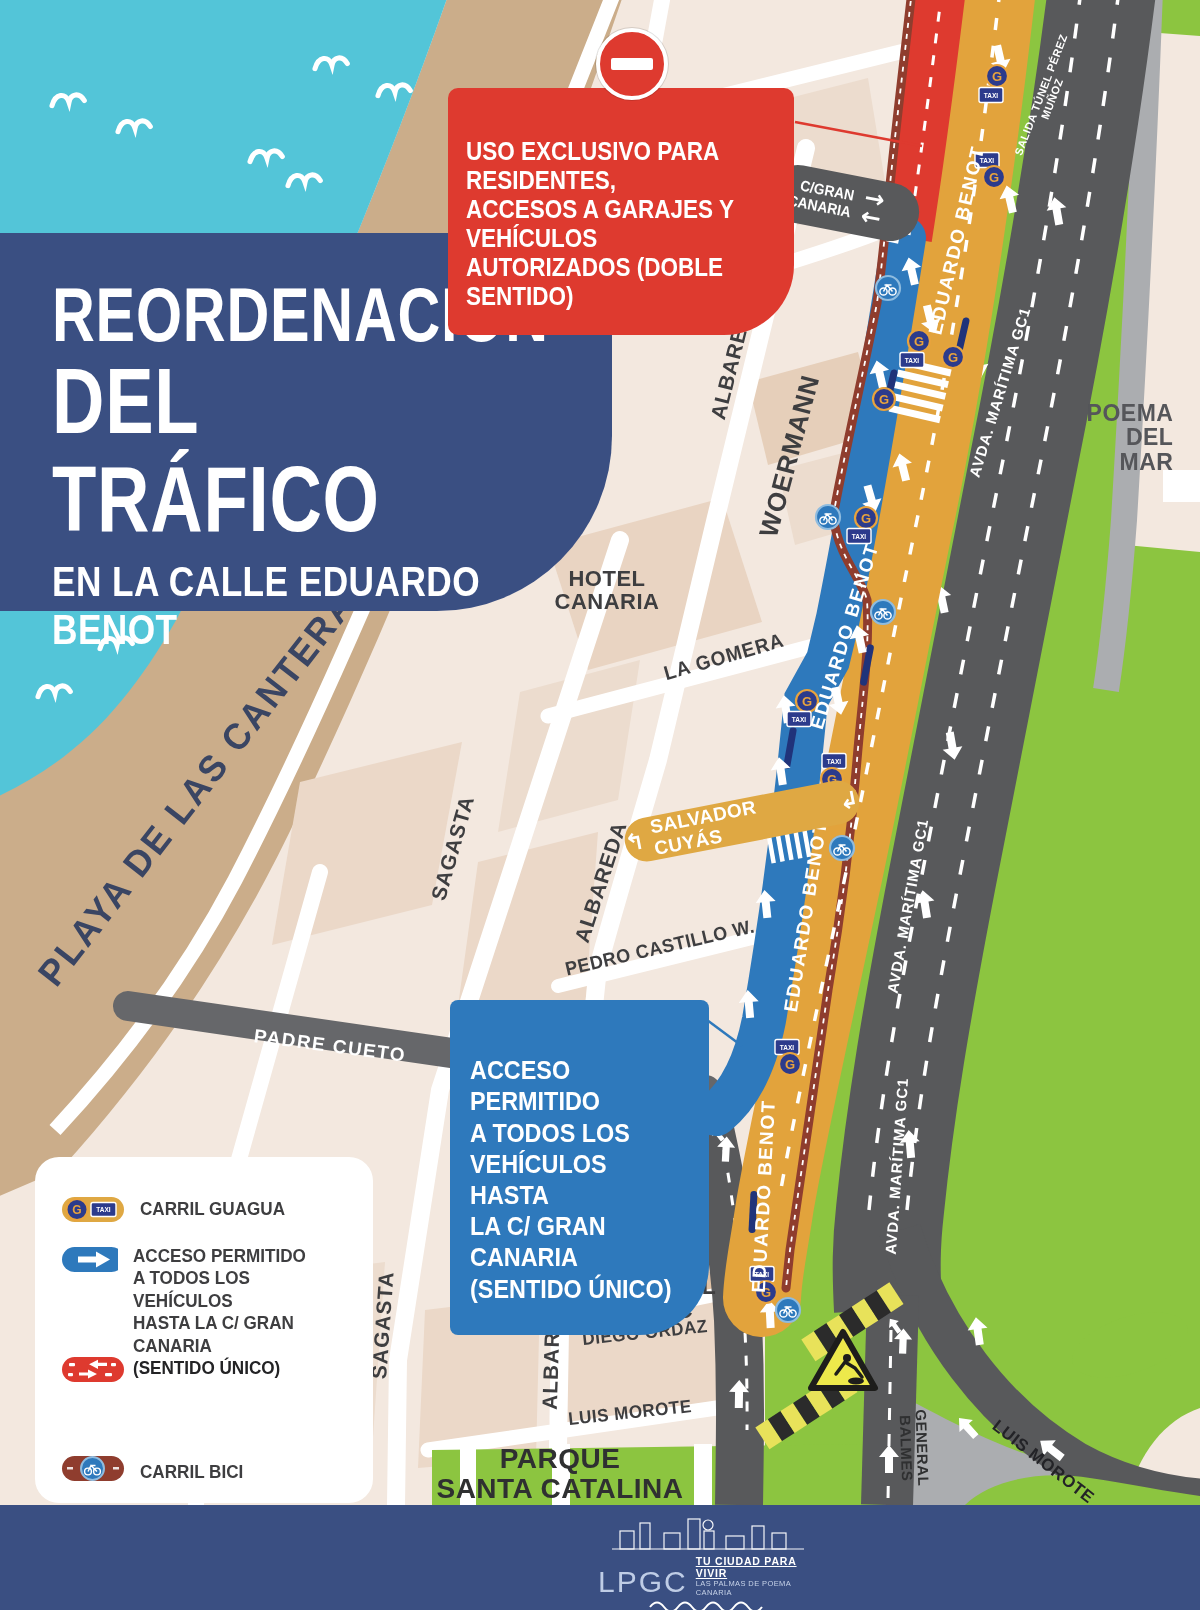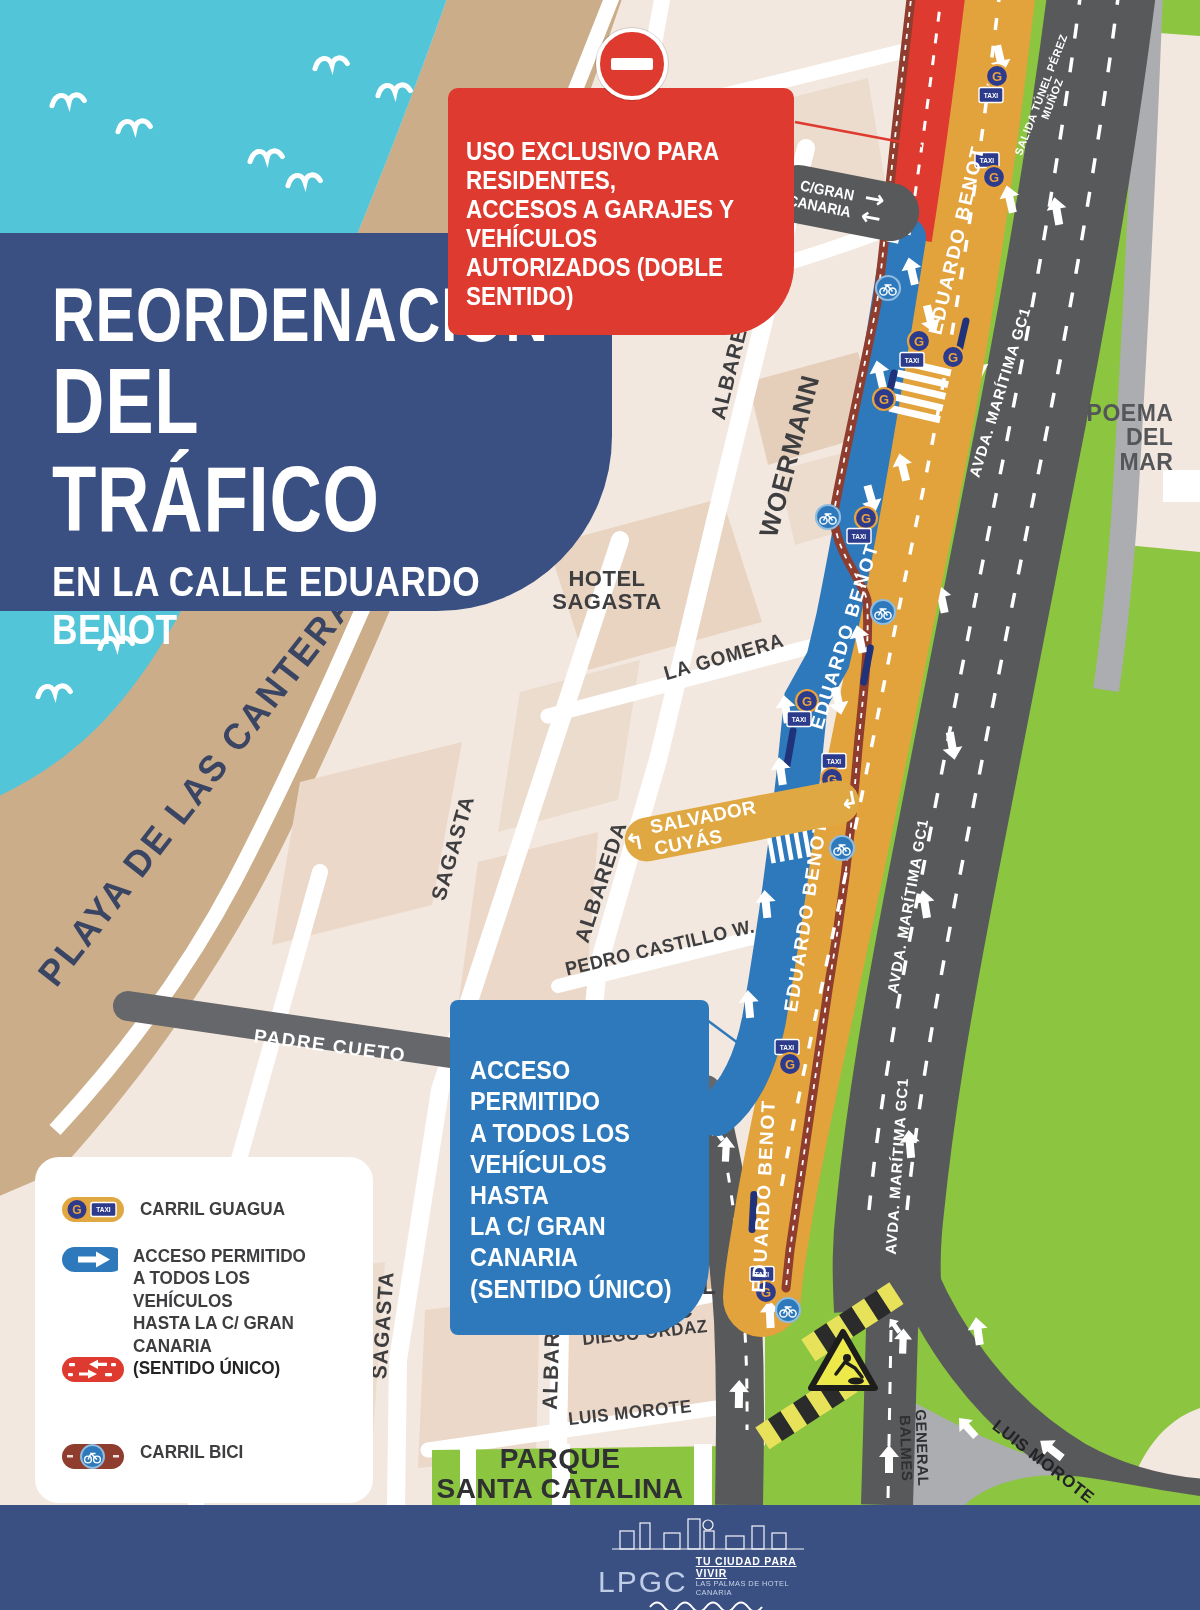--- a/index.html
+++ b/index.html
@@ -311,21 +311,21 @@
   </g>
 
   <path d="M795,122 L922,146" stroke="#DE3A2F" stroke-width="2.5" fill="none"></path>
   <path d="M707,1020 L742,1046" stroke="#2E79BC" stroke-width="2.5" fill="none"></path>
 </svg>
 
 <div class="lbl" style="left:205px;top:778px;transform:translate(-50%,-50%) rotate(-52deg) scale(.95,1);font-size:37px;color:#3A4563;letter-spacing:3px;">PLAYA DE LAS CANTERAS</div>
 <div class="lbl" style="left:1130px;top:438px;transform:translate(-50%,-50%);font-size:23px;color:#55565A;text-align:right;">POEMA
 DEL MAR</div>
 <div class="lbl" style="left:607px;top:590px;transform:translate(-50%,-50%);font-size:22px;">HOTEL
-SAGASTA</div>
+CANARIA</div>
 <div class="lbl" style="left:724px;top:657px;transform:translate(-50%,-50%) rotate(-16deg) scale(.95,1);font-size:20px;letter-spacing:1px;">LA GOMERA</div>
 <div class="lbl" style="left:733px;top:358px;transform:translate(-50%,-50%) rotate(-76deg);font-size:21px;letter-spacing:1px;">ALBAREDA</div>
 <div class="lbl" style="left:601px;top:882px;transform:translate(-50%,-50%) rotate(-72deg);font-size:21px;letter-spacing:1px;">ALBAREDA</div>
 <div class="lbl" style="left:552px;top:1347px;transform:translate(-50%,-50%) rotate(-88deg);font-size:21px;letter-spacing:1px;">ALBAREDA</div>
 <div class="lbl" style="left:453px;top:848px;transform:translate(-50%,-50%) rotate(-74deg);font-size:21px;letter-spacing:1px;">SAGASTA</div>
 <div class="lbl" style="left:383px;top:1325px;transform:translate(-50%,-50%) rotate(-86deg);font-size:21px;letter-spacing:1px;">SAGASTA</div>
 <div class="lbl" style="left:790px;top:456px;transform:translate(-50%,-50%) rotate(-75deg);font-size:26px;letter-spacing:1px;">WOERMANN</div>
 <div class="lbl" style="left:660px;top:948px;transform:translate(-50%,-50%) rotate(-13deg) scale(.95,1);font-size:19px;">PEDRO CASTILLO W.</div>
 <div class="lbl" style="left:614px;top:1228px;transform:translate(-50%,-50%) rotate(-9deg) scale(.95,1);font-size:17px;">ALFREDO L. JONES</div>
 <div class="lbl" style="left:640px;top:1196px;transform:translate(-50%,-50%) rotate(-2deg);font-size:26px;">BBVA</div>
@@ -414,21 +414,21 @@
       <g fill="#fff">
         <rect x="8" y="8" width="6" height="3.2" rx="1"></rect>
         <path d="M46,7.7 h-9 v-3 l-9,4.6 9,4.6 v-3 h9 z"></path>
         <rect x="50" y="8" width="5" height="3.2" rx="1"></rect>
         <rect x="7" y="18" width="5" height="3.2" rx="1"></rect>
         <path d="M18,17.4 h9 v-3 l9,4.6 -9,4.6 v-3 h-9 z"></path>
         <rect x="44" y="18" width="7" height="3.2" rx="1"></rect>
       </g>
     </svg>
   </div>
-  <div class="leg-row" style="top:284px;align-items:flex-start;">
+  <div class="leg-row" style="top:296px;align-items:flex-end;">
     <svg width="64" height="30">
       <rect x="1" y="3" width="62" height="25" rx="12.5" fill="#8F3D2E"></rect>
       <rect x="6" y="14" width="6" height="2.5" fill="#fff" opacity=".85"></rect>
       <rect x="52" y="14" width="6" height="2.5" fill="#fff" opacity=".85"></rect>
       <circle cx="31.5" cy="15.5" r="11.5" fill="#2E79BC" stroke="#8FBCDF" stroke-width="2"></circle>
       <g stroke="#fff" stroke-width="1.4" fill="none">
         <circle cx="27" cy="18.5" r="3.4"></circle>
             <circle cx="36" cy="18.5" r="3.4"></circle>
         <path d="M27,18.5 L30,12.5 L36,18.5 M30,12.5 L34.5,12.5 M32.5,15.5 L36,18.5"></path>
       </g>
@@ -450,21 +450,21 @@
         <rect x="118" y="25" width="18" height="13"></rect>
             <rect x="144" y="15" width="12" height="23"></rect>
         <rect x="164" y="22" width="14" height="16"></rect>
             <path d="M4,38 H196"></path>
       </g>
     </svg>
     <div class="lpgc-row">
       <div class="lpgc-word">LPGC</div>
       <div class="lpgc-tag">
         <div class="t1">TU CIUDAD PARA VIVIR</div>
-        <div class="t2">LAS PALMAS DE HOTEL CANARIA</div>
+        <div class="t2">LAS PALMAS DE POEMA CANARIA</div>
       </div>
     </div>
     <svg width="120" height="12" viewBox="0 0 120 12">
       <path d="M2,8 q7,-9 14,0 t14,0 t14,0 t14,0 t14,0 t14,0 t14,0 t14,0" stroke="#fff" stroke-width="2" fill="none"></path>
     </svg>
   </div>
 </div>
 
 </div>
 

